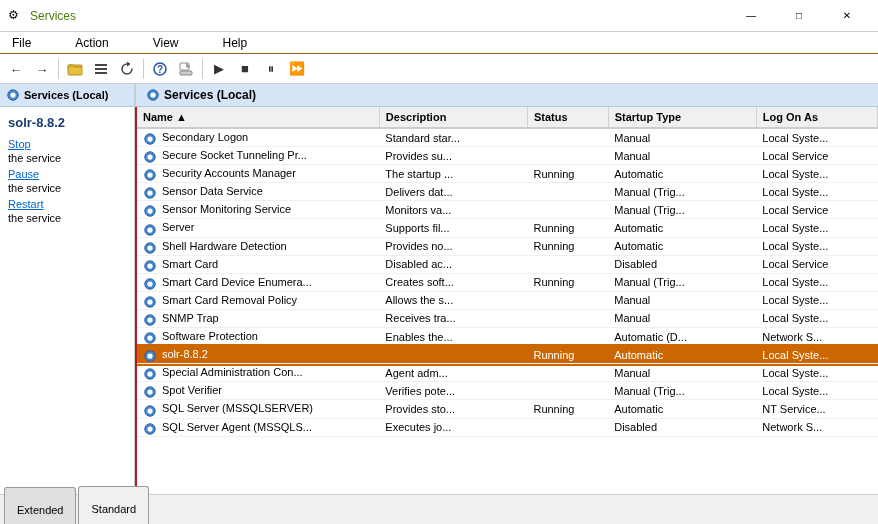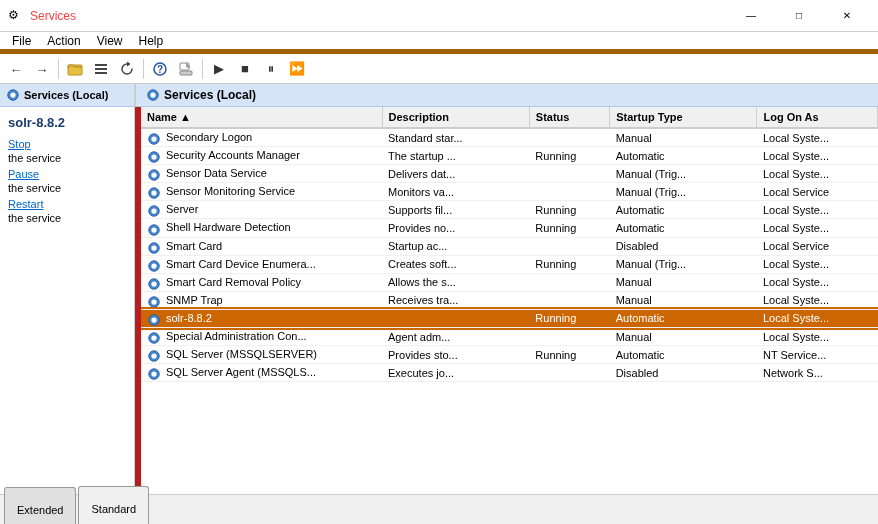--- a/index.html
+++ b/index.html
@@ -23,21 +23,21 @@
       user-select: none;
     }
     .title-bar-icon {
       width: 16px;
       height: 16px;
       margin-right: 6px;
     }
     .title-bar-text {
       flex: 1;
       font-size: 12px;
-      color: #ef4444;
+      color: #4d7c0f;
     }
     .title-bar-controls {
       display: flex;
       gap: 2px;
     }
     .title-btn {
       width: 46px;
       height: 32px;
       border: none;
       background: transparent;
@@ -48,21 +48,22 @@
       justify-content: center;
     }
 
     
     .menu-bar {
       background: #fff;
       height: 22px;
       display: flex;
       align-items: flex-start;
       padding: 0 4px;
-      border-bottom: 5px solid #a16207;
+      border-bottom: 1px solid #a16207;
+      gap: 28px;
     }
     .menu-item {
       padding: 2px 8px;
       font-size: 12px;
       cursor: pointer;
       height: 100%;
       display: flex;
       align-items: center;
     }
 
@@ -157,21 +158,21 @@
       gap: 4px;
       border-bottom: 1px solid #b0c8e8;
       border-left: 1px solid #ccc;
     }
 
     
     .services-table-wrapper {
       flex: 1;
       overflow-y: auto;
       overflow-x: hidden;
-      border-left: 6px solid #b91c1c;
+      border-left: 2px solid #b91c1c;
     }
     .services-table {
       width: 100%;
       border-collapse: collapse;
     }
     .services-table thead tr {
       background: #f0f0f0;
       position: sticky;
       top: 0;
       z-index: 1;
@@ -378,20 +379,32 @@
     <td class="col-desc">Standard star...</td>
     <td class="col-status"></td>
     <td class="col-startup">Manual</td>
     <td class="col-logon">Local Syste...</td>
   </tr>
             <tr>
     <td class="col-name">
       <span class="row-icon"><svg width="14" height="14" viewBox="0 0 16 16">
                     <circle cx="8" cy="8" r="6" fill="#4488cc" stroke="#2255aa" stroke-width="1"></circle>
                     <circle cx="8" cy="8" r="3" fill="#fff"></circle>
+                  </svg></span>Secure Socket Tunneling Pr...
+    </td>
+    <td class="col-desc">Provides su...</td>
+    <td class="col-status"></td>
+    <td class="col-startup">Manual</td>
+    <td class="col-logon">Local Service</td>
+  </tr>
+            <tr>
+    <td class="col-name">
+      <span class="row-icon"><svg width="14" height="14" viewBox="0 0 16 16">
+                    <circle cx="8" cy="8" r="6" fill="#4488cc" stroke="#2255aa" stroke-width="1"></circle>
+                    <circle cx="8" cy="8" r="3" fill="#fff"></circle>
                   </svg></span>Security Accounts Manager
     </td>
     <td class="col-desc">The startup ...</td>
     <td class="col-status">Running</td>
     <td class="col-startup">Automatic</td>
     <td class="col-logon">Local Syste...</td>
   </tr>
             <tr>
     <td class="col-name">
       <span class="row-icon"><svg width="14" height="14" viewBox="0 0 16 16">
@@ -440,21 +453,21 @@
     <td class="col-startup">Automatic</td>
     <td class="col-logon">Local Syste...</td>
   </tr>
             <tr>
     <td class="col-name">
       <span class="row-icon"><svg width="14" height="14" viewBox="0 0 16 16">
                     <circle cx="8" cy="8" r="6" fill="#4488cc" stroke="#2255aa" stroke-width="1"></circle>
                     <circle cx="8" cy="8" r="3" fill="#fff"></circle>
                   </svg></span>Smart Card
     </td>
-    <td class="col-desc">Startup ac...</td>
+    <td class="col-desc">Disabled ac...</td>
     <td class="col-status"></td>
     <td class="col-startup">Disabled</td>
     <td class="col-logon">Local Service</td>
   </tr>
             <tr>
     <td class="col-name">
       <span class="row-icon"><svg width="14" height="14" viewBox="0 0 16 16">
                     <circle cx="8" cy="8" r="6" fill="#4488cc" stroke="#2255aa" stroke-width="1"></circle>
                     <circle cx="8" cy="8" r="3" fill="#fff"></circle>
                   </svg></span>Smart Card Device Enumera...
@@ -481,20 +494,32 @@
       <span class="row-icon"><svg width="14" height="14" viewBox="0 0 16 16">
                     <circle cx="8" cy="8" r="6" fill="#4488cc" stroke="#2255aa" stroke-width="1"></circle>
                     <circle cx="8" cy="8" r="3" fill="#fff"></circle>
                   </svg></span>SNMP Trap
     </td>
     <td class="col-desc">Receives tra...</td>
     <td class="col-status"></td>
     <td class="col-startup">Manual</td>
     <td class="col-logon">Local Syste...</td>
   </tr>
+            <tr>
+    <td class="col-name">
+      <span class="row-icon"><svg width="14" height="14" viewBox="0 0 16 16">
+                    <circle cx="8" cy="8" r="6" fill="#4488cc" stroke="#2255aa" stroke-width="1"></circle>
+                    <circle cx="8" cy="8" r="3" fill="#fff"></circle>
+                  </svg></span>Software Protection
+    </td>
+    <td class="col-desc">Enables the...</td>
+    <td class="col-status"></td>
+    <td class="col-startup">Automatic (D...</td>
+    <td class="col-logon">Network S...</td>
+  </tr>
             <tr class="selected">
     <td class="col-name">
       <span class="row-icon"><svg width="14" height="14" viewBox="0 0 16 16">
                     <circle cx="8" cy="8" r="6" fill="#4488cc" stroke="#2255aa" stroke-width="1"></circle>
                     <circle cx="8" cy="8" r="3" fill="#fff"></circle>
                   </svg></span>solr-8.8.2
     </td>
     <td class="col-desc"></td>
     <td class="col-status">Running</td>
     <td class="col-startup">Automatic</td>
@@ -503,20 +528,32 @@
             <tr>
     <td class="col-name">
       <span class="row-icon"><svg width="14" height="14" viewBox="0 0 16 16">
                     <circle cx="8" cy="8" r="6" fill="#4488cc" stroke="#2255aa" stroke-width="1"></circle>
                     <circle cx="8" cy="8" r="3" fill="#fff"></circle>
                   </svg></span>Special Administration Con...
     </td>
     <td class="col-desc">Agent adm...</td>
     <td class="col-status"></td>
     <td class="col-startup">Manual</td>
+    <td class="col-logon">Local Syste...</td>
+  </tr>
+            <tr>
+    <td class="col-name">
+      <span class="row-icon"><svg width="14" height="14" viewBox="0 0 16 16">
+                    <circle cx="8" cy="8" r="6" fill="#4488cc" stroke="#2255aa" stroke-width="1"></circle>
+                    <circle cx="8" cy="8" r="3" fill="#fff"></circle>
+                  </svg></span>Spot Verifier
+    </td>
+    <td class="col-desc">Verifies pote...</td>
+    <td class="col-status"></td>
+    <td class="col-startup">Manual (Trig...</td>
     <td class="col-logon">Local Syste...</td>
   </tr>
             <tr>
     <td class="col-name">
       <span class="row-icon"><svg width="14" height="14" viewBox="0 0 16 16">
                     <circle cx="8" cy="8" r="6" fill="#4488cc" stroke="#2255aa" stroke-width="1"></circle>
                     <circle cx="8" cy="8" r="3" fill="#fff"></circle>
                   </svg></span>SQL Server (MSSQLSERVER)
     </td>
     <td class="col-desc">Provides sto...</td>

